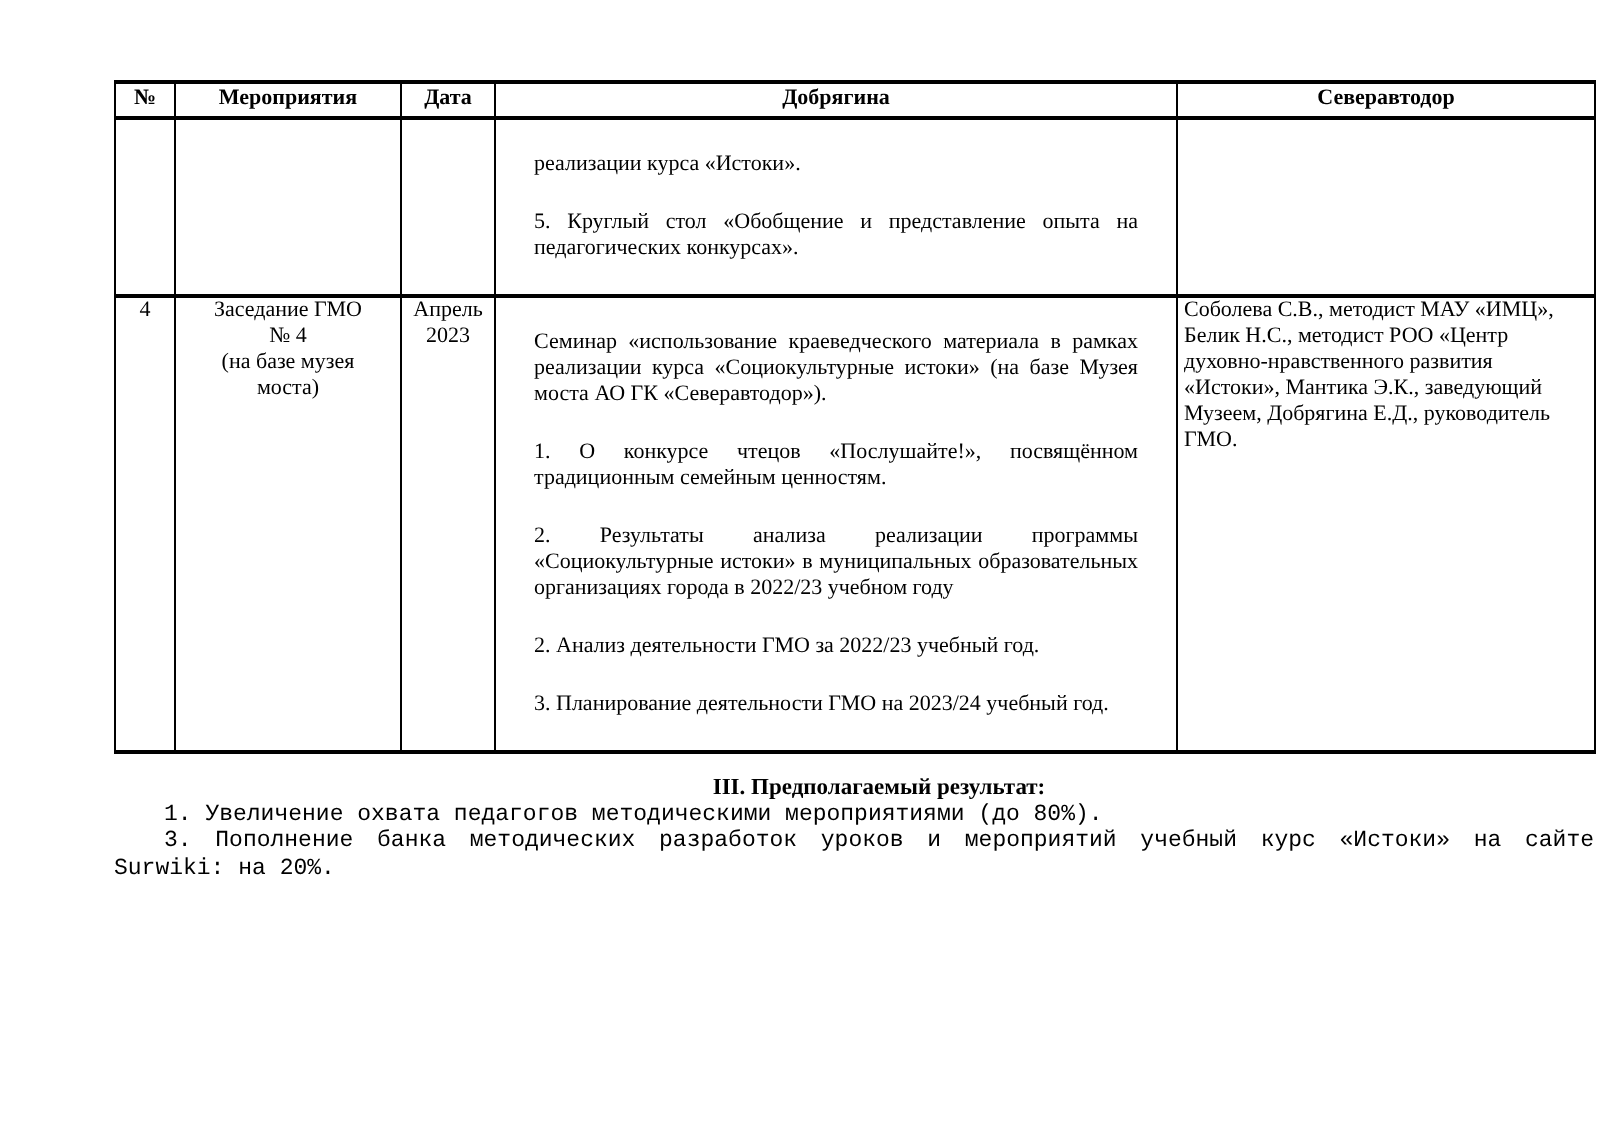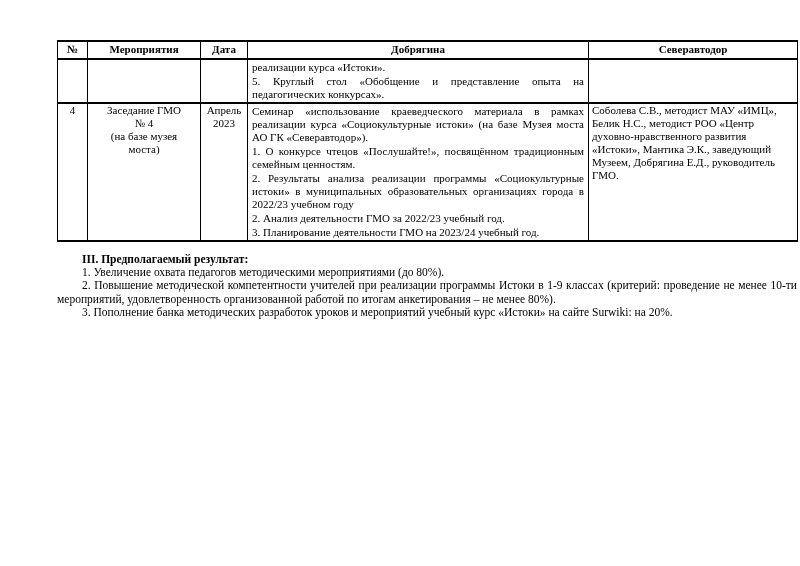--- a/index.html
+++ b/index.html
@@ -37,36 +37,38 @@
     border-bottom-width: 2px;
     font-weight: bold;
     text-align: center;
     padding: 1px 2px 2px 2px;
     height: 13px;
   }
   tr.row-cont td { height: 37px; }
   tr.row-main td { height: 136px; border-top-width: 2px; }
   tr.row-main td { border-bottom-width: 2px; }
   td.c-center { text-align: center; }
-  p { margin: 1px; }
+  p { margin: 16px; }
   .just { text-align: justify; }
   .results {
     margin-top: 11px;
     font-size: 11.5px;
     line-height: 13.2px;
   }
   .results p {
     text-indent: 25px;
     margin: 0;
+    text-align: center;
   }
   .results .heading {
     font-weight: bold;
   }
   .results .item {
     text-align: justify;
+    font-family: Liberation Mono, monospace;
   }
 </style>
 </head>
 <body>
 
 <div class="page">
 
   <table class="plan">
     <colgroup>
       <col style="width:30px">
@@ -115,17 +117,16 @@
           <p>3. Планирование деятельности ГМО на 2023/24 учебный год.</p>
         </td>
         <td>Соболева С.В., методист МАУ «ИМЦ», Белик Н.С., методист РОО «Центр духовно-нравственного развития «Истоки», Мантика Э.К., заведующий Музеем, Добрягина Е.Д., руководитель ГМО.</td>
       </tr>
     </tbody>
   </table>
 
   <div class="results">
     <p class="heading">III. Предполагаемый результат:</p>
     <p class="item">1. Увеличение охвата педагогов методическими мероприятиями  (до 80%).</p>
-    <p class="item">2. Повышение методической компетентности учителей при  реализации  программы Истоки в 1-9 классах (критерий: проведение не менее 10-ти мероприятий,  удовлетворенность организованной работой по итогам анкетирования – не менее 80%).</p>
     <p class="item">3. Пополнение банка методических разработок уроков и мероприятий учебный курс «Истоки» на сайте Surwiki: на 20%.</p>
   </div>
 
 </div>
 
 </body></html>

